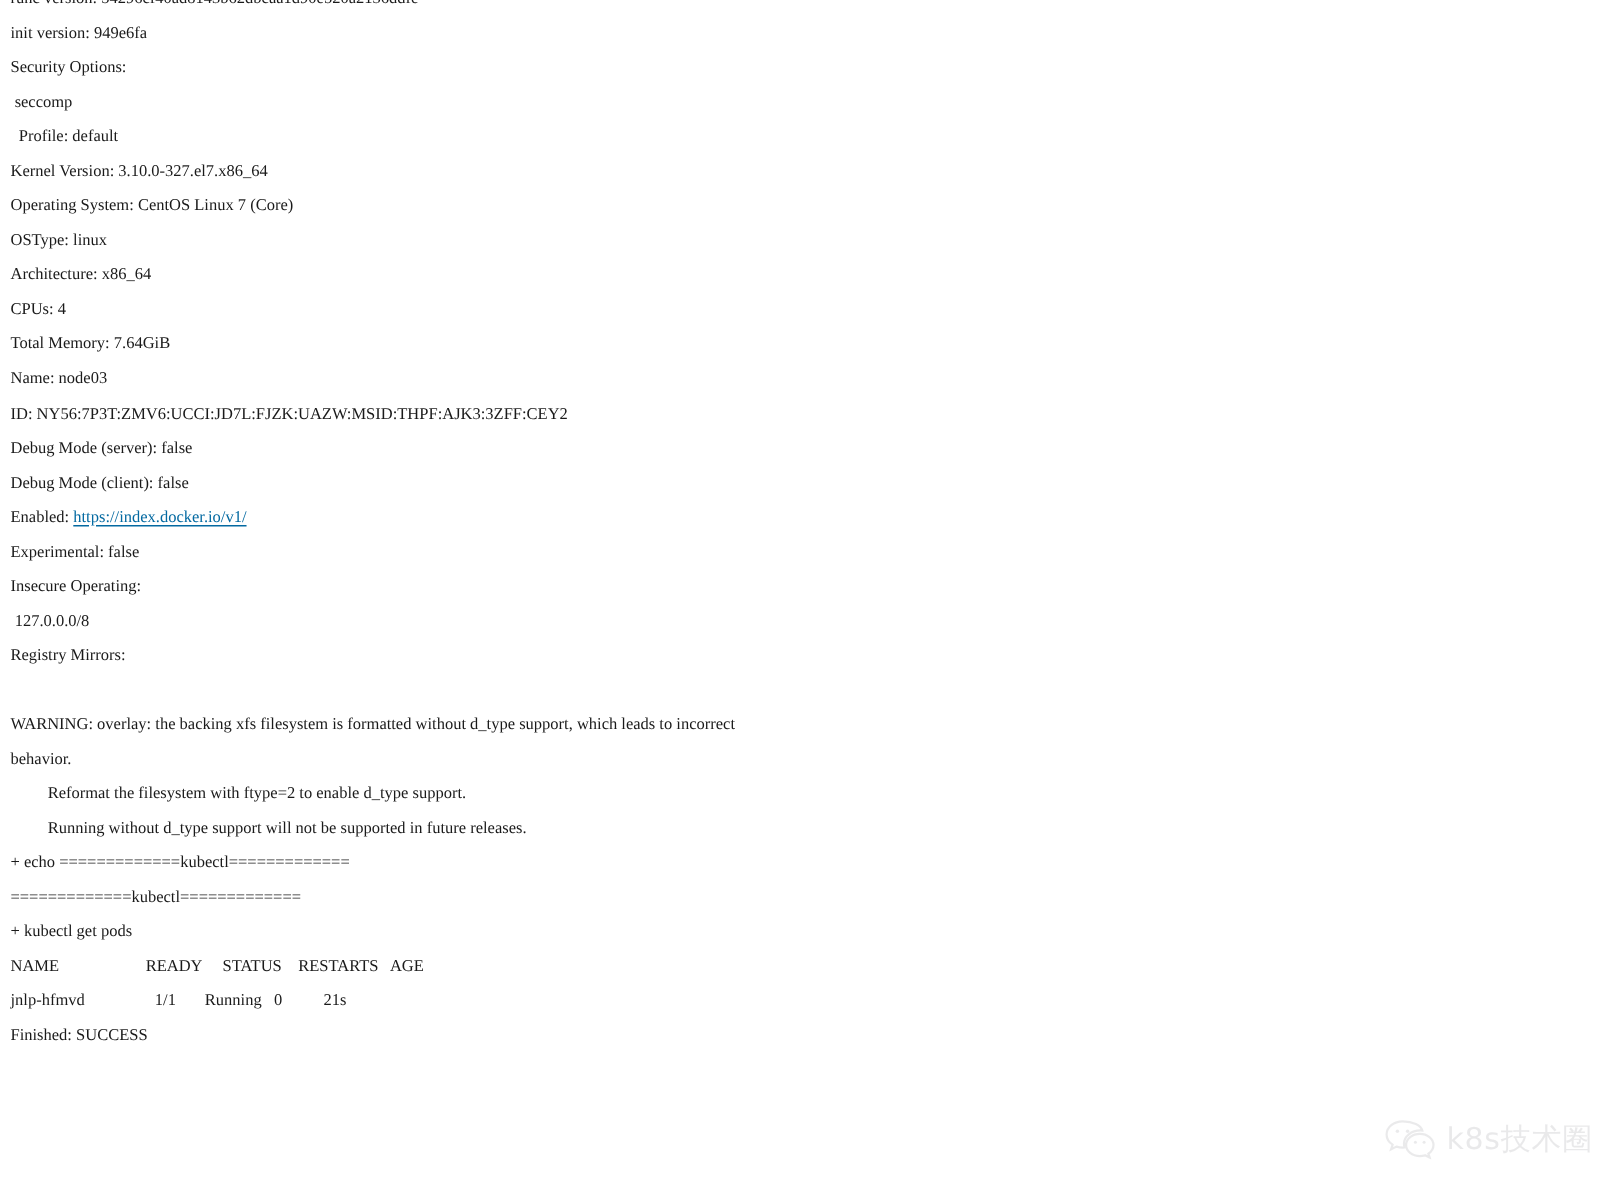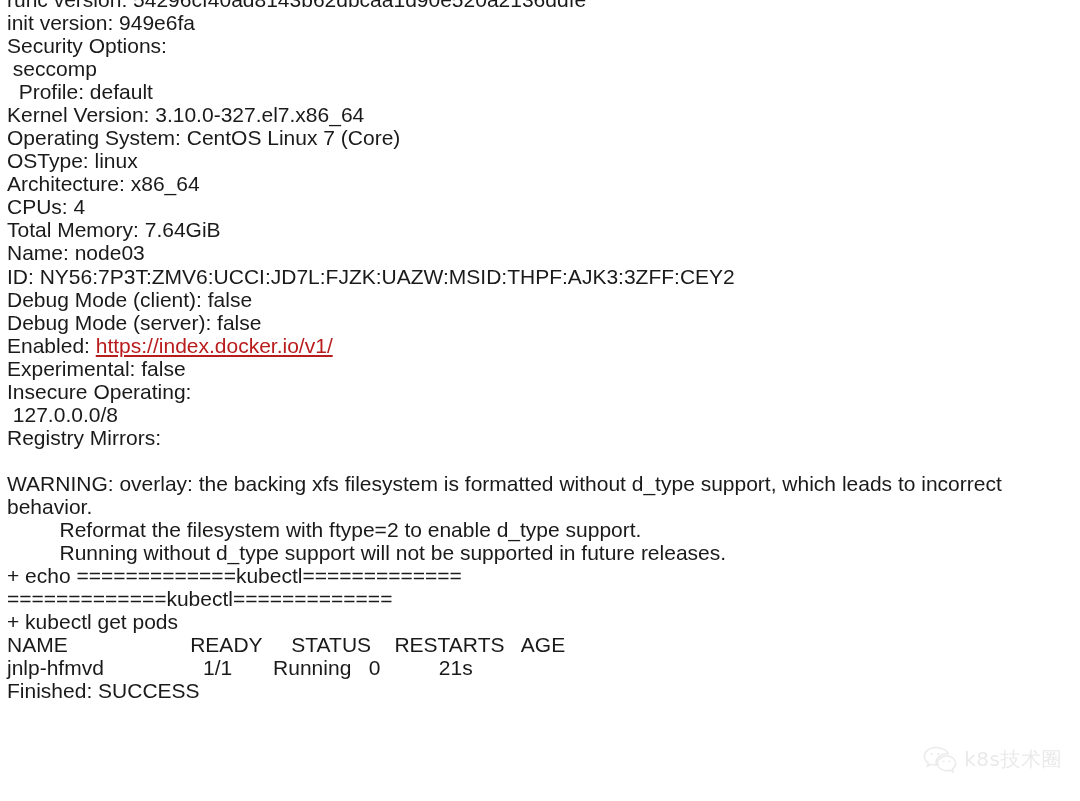--- a/index.html
+++ b/index.html
@@ -21,22 +21,22 @@
     top: 0;
     width: 1080px;
     height: 801px;
     box-sizing: border-box;
     padding-left: 7px;
     padding-top: 0px;
     overflow: hidden;
   }
 
   .line {
-    font-family: Liberation Sans, sans-serif;
-    font-size: 21px;
+    font-family: Liberation Serif, serif;
+    font-size: 11px;
     line-height: 23.05px;
     color: #1a1a1a;
     white-space: pre;
     letter-spacing: 0px;
     height: 23.05px;
   }
 
   
   .line.clipped {
     height: 11px;
@@ -50,21 +50,21 @@
     top: -12px;
     line-height: 23.05px;
     white-space: pre;
   }
 
   .line.blank {
     height: 23.05px;
   }
 
   .link {
-    color: #b91c1c;
+    color: #0369a1;
     text-decoration: underline;
     text-underline-offset: 2px;
     cursor: pointer;
   }
 
   
   #watermark {
     position: absolute;
     right: 18px;
     bottom: 28px;
@@ -100,22 +100,22 @@
   <div class="line"> seccomp</div>
   <div class="line">  Profile: default</div>
   <div class="line">Kernel Version: 3.10.0-327.el7.x86_64</div>
   <div class="line">Operating System: CentOS Linux 7 (Core)</div>
   <div class="line">OSType: linux</div>
   <div class="line">Architecture: x86_64</div>
   <div class="line">CPUs: 4</div>
   <div class="line">Total Memory: 7.64GiB</div>
   <div class="line">Name: node03</div>
   <div class="line">ID: NY56:7P3T:ZMV6:UCCI:JD7L:FJZK:UAZW:MSID:THPF:AJK3:3ZFF:CEY2</div>
+  <div class="line">Debug Mode (server): false</div>
   <div class="line">Debug Mode (client): false</div>
-  <div class="line">Debug Mode (server): false</div>
 
   <div class="line"><span>Enabled: </span><a class="link" href="#">https://index.docker.io/v1/</a></div>
 
   <div class="line">Experimental: false</div>
   <div class="line">Insecure Operating:</div>
   <div class="line"> 127.0.0.0/8</div>
   <div class="line">Registry Mirrors:</div>
 
 
   <div class="line blank"></div>

